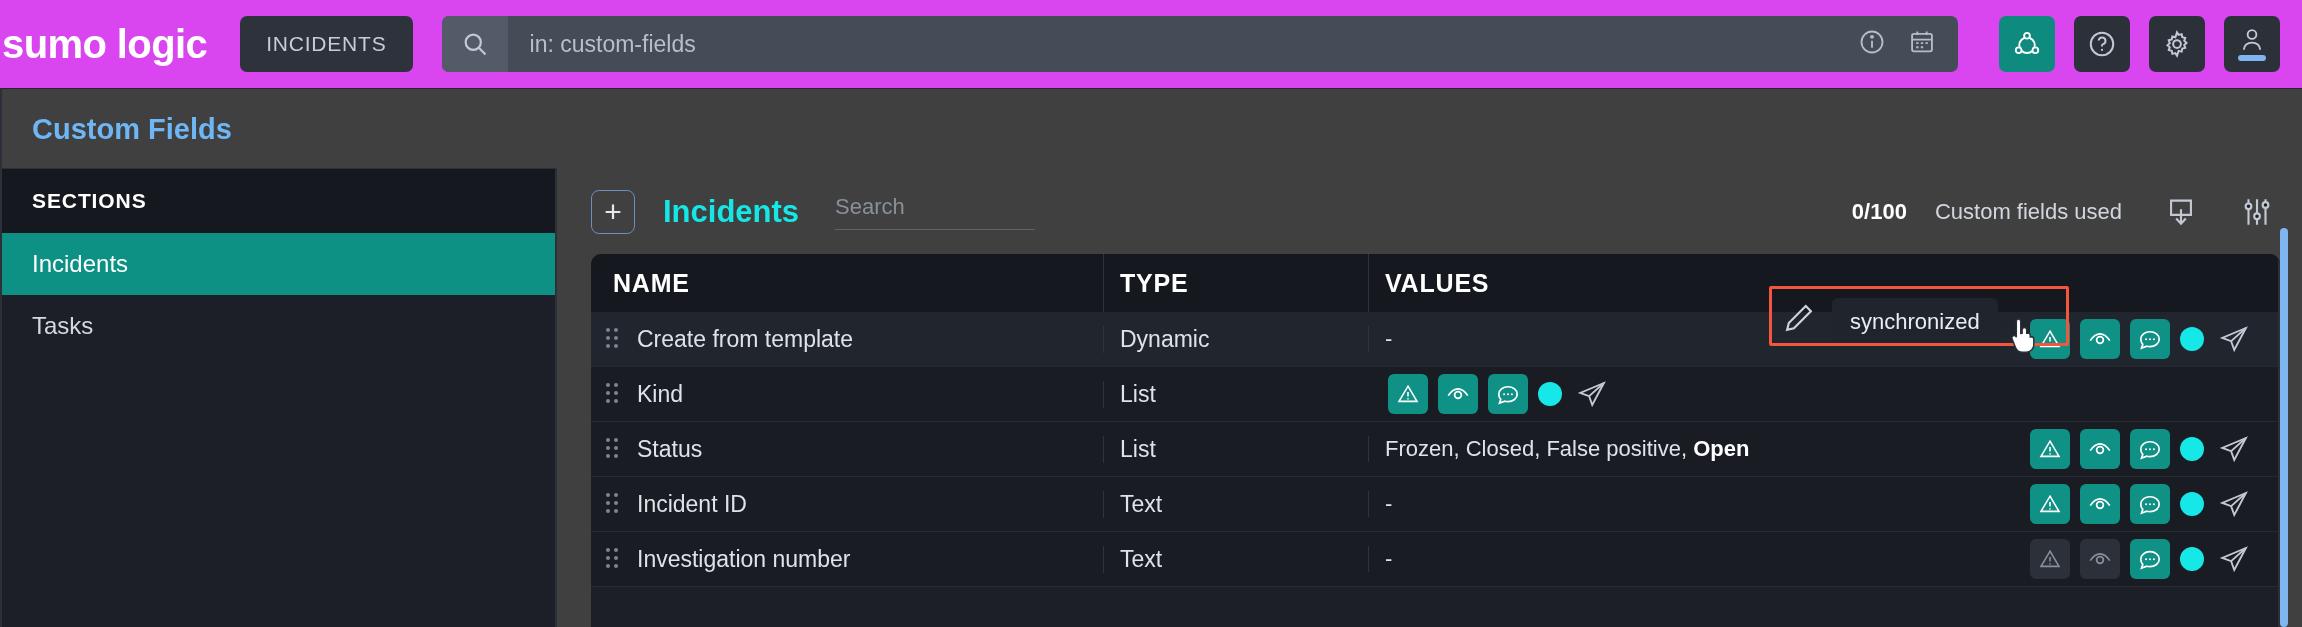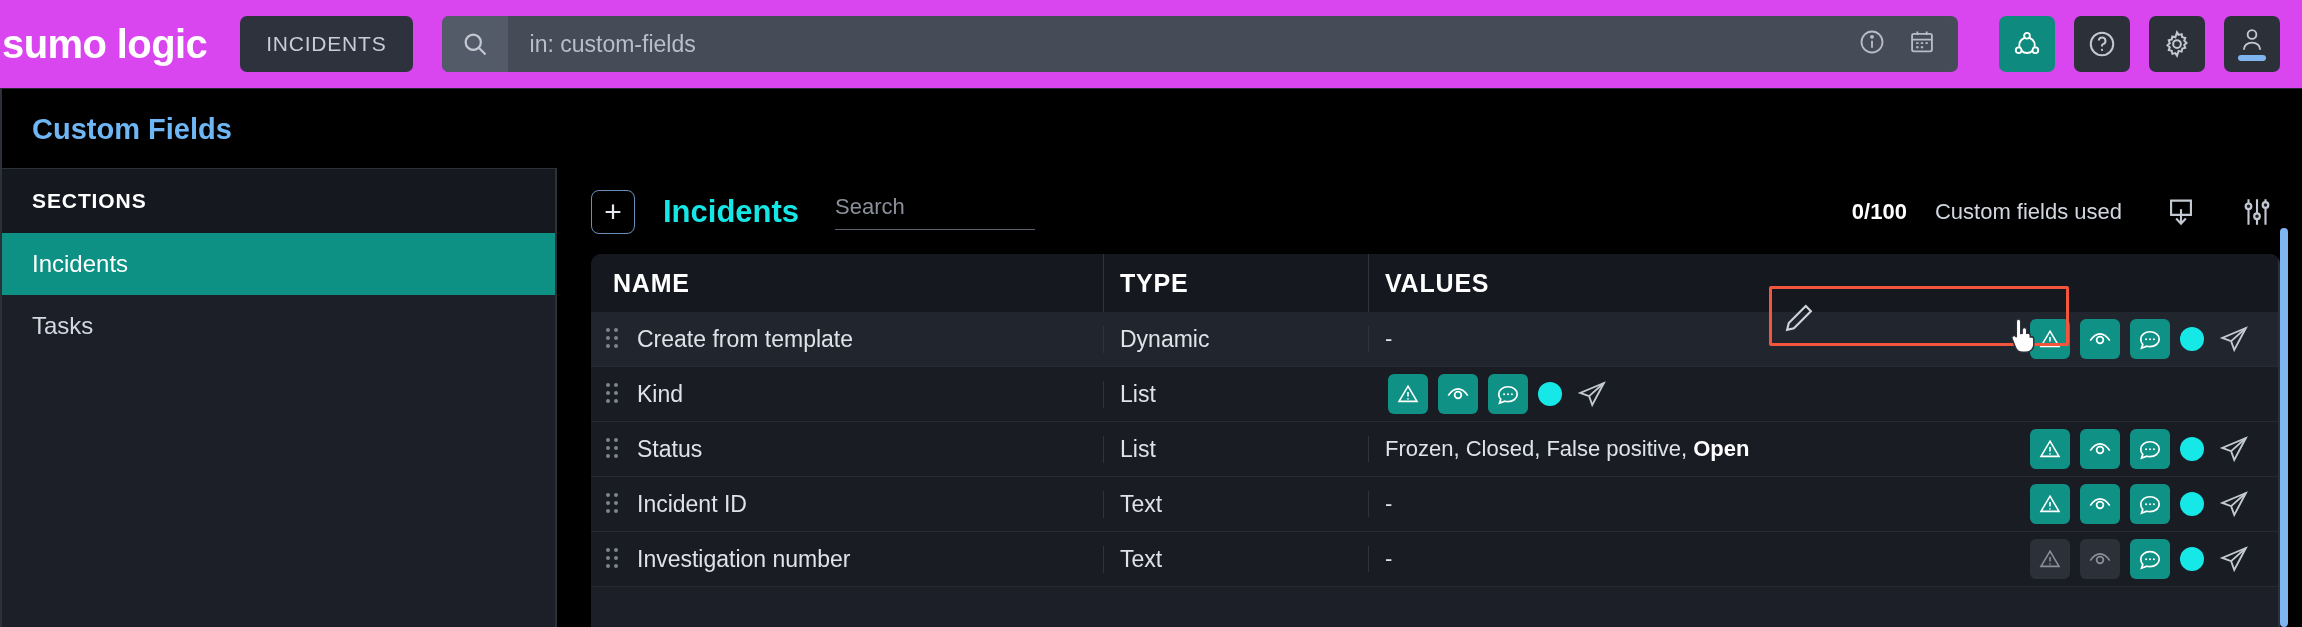--- a/index.html
+++ b/index.html
@@ -81,21 +81,21 @@
     width: 28px; height: 6px; border-radius: 3px; background: #7fb6f0;
   }
 
   
   .page {
     height: 539px;
     border-left: 2px solid #2b3039;
     border-top: 1px solid #23272f;
     display: flex;
     flex-direction: column;
-    background: #000000;
+    background: #404040;
   }
   .page-title {
     color: #6fb6f5;
     font-size: 29px;
     font-weight: 700;
     padding: 24px 0 22px 30px;
   }
   .body {
     flex: 1;
     display: flex;
@@ -617,20 +617,21 @@
                 </span>
               </div>
             </div>
           </div>
 
         <div class="right-edge"></div>
       </div>
 
       <div class="vscroll" style="top:60px; bottom:0; right:14px;"></div>
 
+      <div class="tooltip" style="top:130px; left:1275px;">synchronized</div>
       <span class="pencil" style="top:133px; left:1225px;">
         <svg width="34" height="34" viewBox="0 0 24 24" fill="none" stroke="#cfd4dc" stroke-width="1.5">
           <path d="M16.8 3.6l3.6 3.6L8.4 19.2 3.6 20.4l1.2-4.8z"></path>
         </svg>
       </span>
       <div class="hlbox" style="top:118px; left:1212px; width:300px; height:60px;"></div>
       <span class="cursor" style="top:148px; left:1450px;">
         <svg width="34" height="40" viewBox="0 0 24 28" fill="#ffffff" stroke="#2a2f38" stroke-width="1">
           <path d="M8 2c1 0 1.7.8 1.7 1.8v8.4l1-.1V9.6c0-.9.7-1.6 1.6-1.6s1.6.7 1.6 1.6v2.4l.9-.1c.9 0 1.6.7 1.6 1.6v1.1l.9-.1c.9 0 1.6.7 1.6 1.6v4c0 3-2.4 5.4-5.4 5.4H11c-2.3 0-4.2-1.3-5-3.3L3.6 16c-.4-.9 0-1.9.9-2.2.8-.3 1.6 0 2 .8l.1.2V3.8C6.6 2.8 7.3 2 8 2z"></path>
         </svg>

